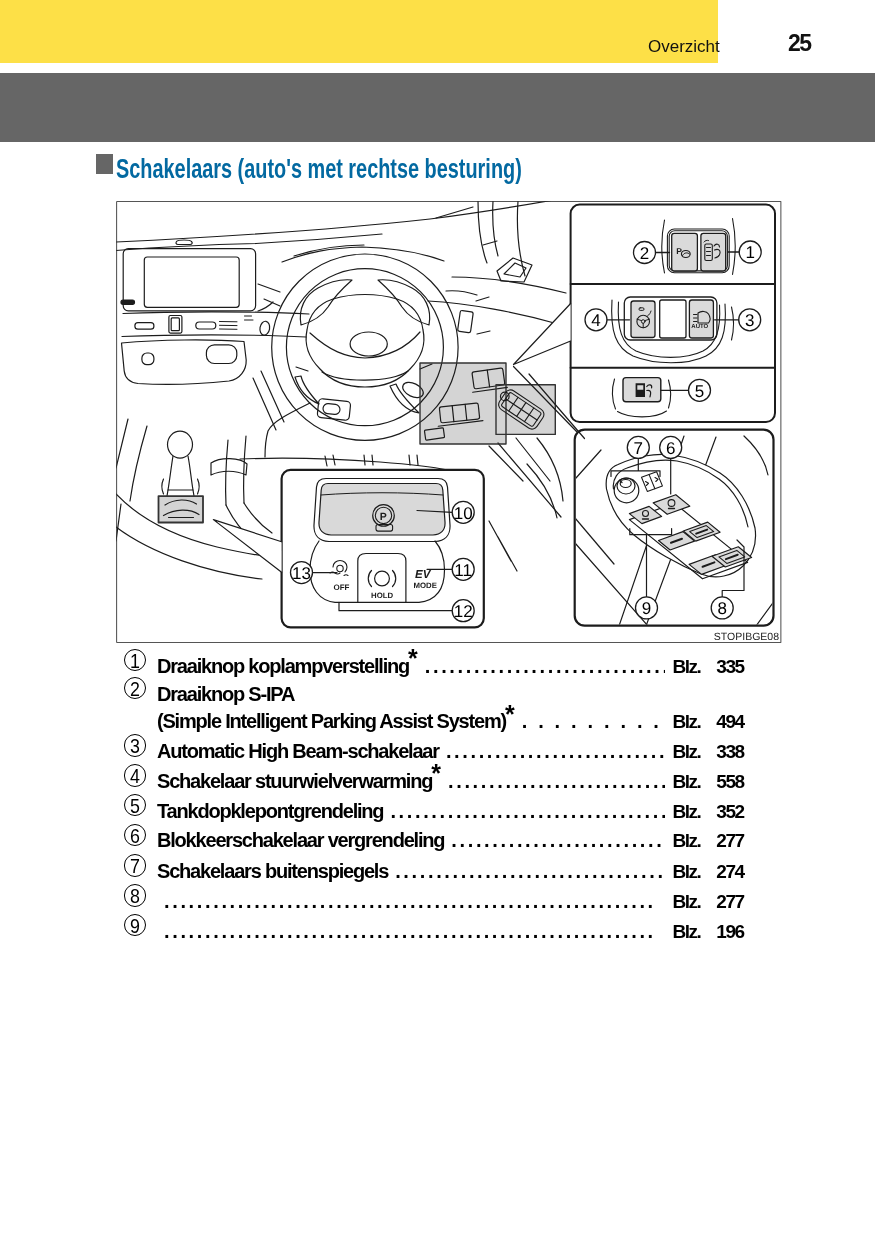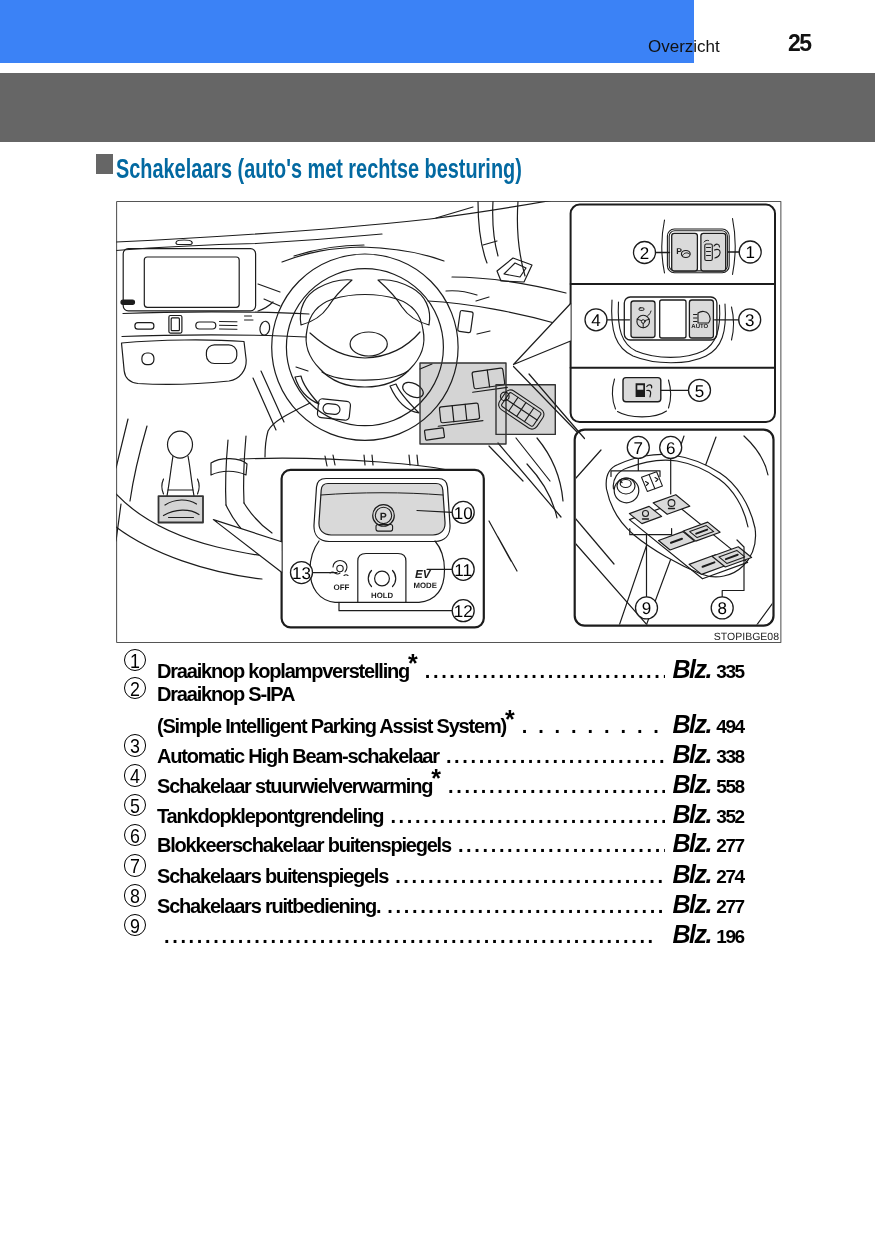--- a/index.html
+++ b/index.html
@@ -1,33 +1,33 @@
 <!DOCTYPE html>
 <html><head>
 <meta charset="utf-8">
 <style>
   html,body{margin:0;padding:0;}
   body{width:875px;height:1241px;position:relative;background:#fff;overflow:hidden;
        font-family:"Liberation Sans",sans-serif;-webkit-font-smoothing:antialiased;}
-  .hdr{position:absolute;left:0;top:0;width:694px;height:63px;background:#3b82f6;}
+  .hdr{position:absolute;left:0;top:0;width:694px;height:63px;background:#fde047;padding-left:24px;}
   .hdr .sec{position:absolute;left:648px;top:37px;font-size:17px;color:#111;}
   .hdr .pg{position:absolute;left:788px;top:30px;font-size:23px;font-weight:bold;color:#111;letter-spacing:-1.5px;}
   .band{position:absolute;left:0;top:73px;width:875px;height:69px;background:#666;}
   .h1{position:absolute;left:96px;top:152.8px;font-size:28px;font-weight:bold;color:#0369a1;white-space:nowrap;}
   .h1 .ht{display:inline-block;transform:scaleX(0.71);transform-origin:0 50%;}
   .h1 .sq{display:inline-block;width:17.3px;height:19.5px;background:#666;vertical-align:3.9px;margin-right:2.7px;}
   .row{position:absolute;left:119px;width:627px;display:flex;align-items:baseline;font-size:20px;letter-spacing:-1.2px;font-weight:bold;color:#000;}
   .num{flex:0 0 38px;letter-spacing:0;}
   .cir{position:absolute;left:4.5px;top:-5.7px;width:20.4px;height:20.4px;border:1.55px solid #000;border-radius:50%;
        font-weight:normal;text-align:center;}
   .cir i{display:inline-block;font-style:normal;font-size:21px;line-height:19.6px;transform:scaleX(0.85);transform-origin:50% 50%;}
   .txt{white-space:nowrap;}
   .dots{flex:1 1 auto;overflow:hidden;white-space:nowrap;letter-spacing:2.64px;margin:0 5px 0 7px;}
   .d2{letter-spacing:10.9px;}
-  .blz{flex:0 0 44px;padding-left:2.5px;box-sizing:border-box;font-size:25px;letter-spacing:-1.5px;font-style:italic;}
+  .blz{flex:0 0 44px;padding-left:2.5px;box-sizing:border-box;font-size:19px;letter-spacing:-1.5px;}
   .pno{flex:0 0 32px;text-align:center;font-size:19px;letter-spacing:-1.4px;}
   .sup{font-size:25px;position:relative;top:-5.5px;line-height:0;margin-left:-1px;letter-spacing:0;}
 </style>
 </head>
 <body>
 <div class="hdr">
     <span class="sec">Overzicht</span>
     <span class="pg">25</span>
   </div>
 <div class="band"></div>
@@ -411,39 +411,38 @@
     </span>
     <span class="txt">Tankdopklepontgrendeling</span>
     <span class="dots">............................................................</span>
     <span class="blz">Blz.</span>
     <span class="pno">352</span>
   </div>
 <div class="row" style="top:829.2px">
     <span class="num">
       <span class="cir"><i>6</i></span>
     </span>
-    <span class="txt">Blokkeerschakelaar buitenspiegels</span>
+    <span class="txt">Blokkeerschakelaar vergrendeling</span>
     <span class="dots">............................................................</span>
     <span class="blz">Blz.</span>
     <span class="pno">277</span>
   </div>
 <div class="row" style="top:860.1px">
     <span class="num">
       <span class="cir"><i>7</i></span>
     </span>
     <span class="txt">Schakelaars buitenspiegels</span>
     <span class="dots">............................................................</span>
     <span class="blz">Blz.</span>
     <span class="pno">274</span>
   </div>
 <div class="row" style="top:889.8px">
     <span class="num">
       <span class="cir"><i>8</i></span>
     </span>
-    <span class="txt">Schakelaars ruitbediening.</span>
     <span class="dots">............................................................</span>
     <span class="blz">Blz.</span>
     <span class="pno">277</span>
   </div>
 <div class="row" style="top:919.5px">
     <span class="num">
       <span class="cir"><i>9</i></span>
     </span>
     <span class="dots">............................................................</span>
     <span class="blz">Blz.</span>

